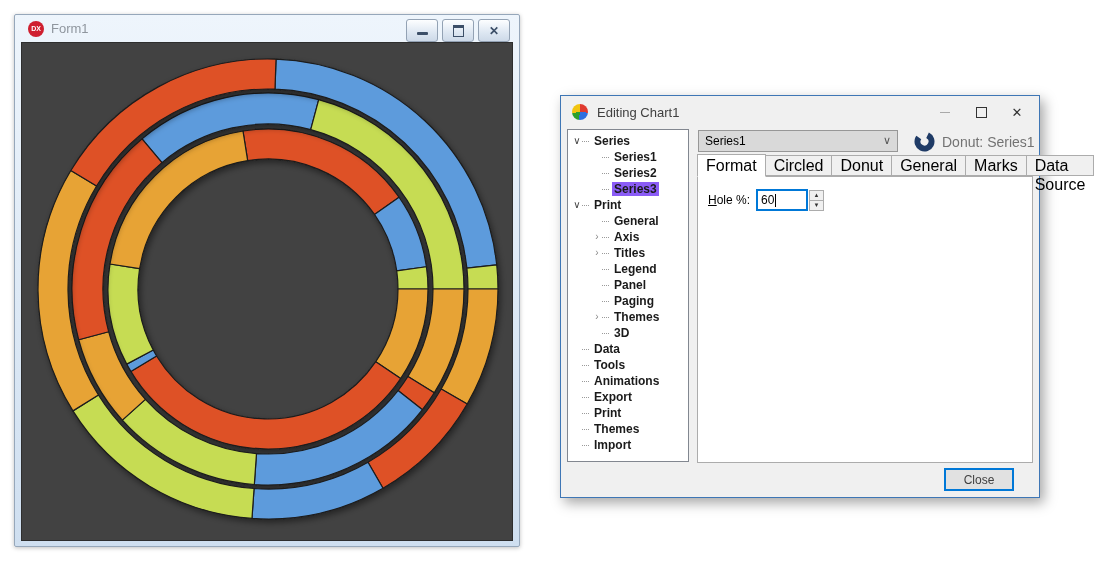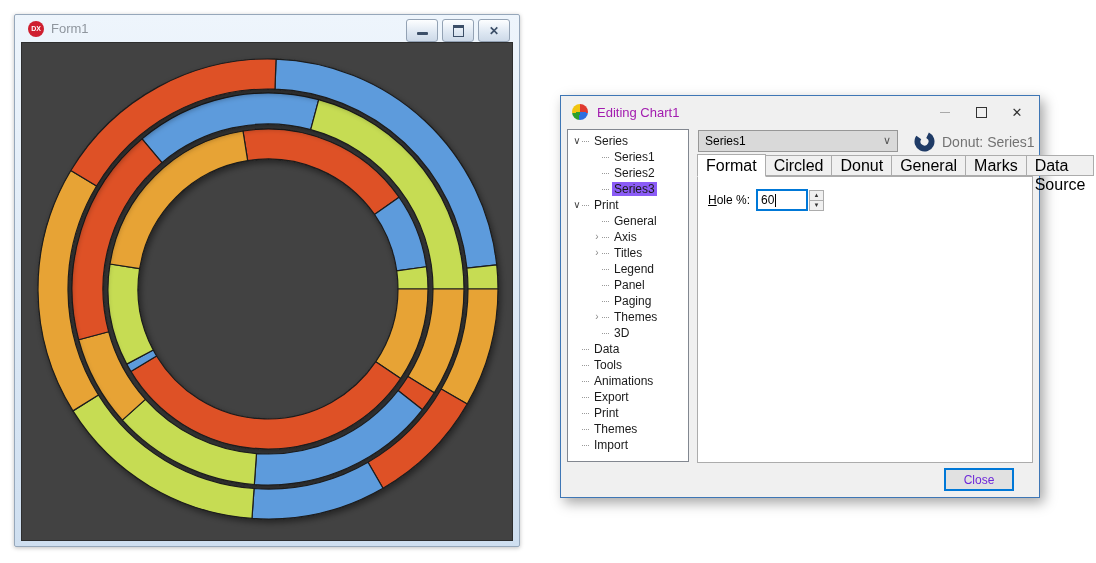--- a/index.html
+++ b/index.html
@@ -24,36 +24,36 @@
   .glyph-close{color:#3c4f68;font-size:12px;font-weight:bold;line-height:1;}
   .chart-area{position:absolute;left:6px;top:27px;width:490px;height:497px;
       background:#424242;border:1px solid #2e2e2e;}
 
   
   .dialog{position:absolute;left:560px;top:95px;width:478px;height:401px;background:#f0f0f0;
       border:1px solid #3e76b5;box-shadow:4px 5px 12px rgba(0,0,0,.35);}
   .dlg-titlebar{position:absolute;left:0;top:0;right:0;height:32px;display:flex;align-items:center;}
   .pie-icon{width:16px;height:16px;border-radius:50%;margin-left:11px;
       background:conic-gradient(#e03a2f 0 95deg,#2e6fe0 95deg 190deg,#2ca02c 190deg 262deg,#f2c410 262deg 360deg);}
-  .dlg-title{margin-left:9px;font-size:13px;color:#a21caf;}
+  .dlg-title{margin-left:9px;font-size:13px;color:#404040;}
   .dlg-btns{position:absolute;right:4px;top:0;display:flex;height:32px;}
   .dlg-btn{width:36px;height:32px;display:flex;align-items:center;justify-content:center;font-size:13px;color:#333;}
   .dlg-btn .dash{width:10px;height:1px;background:#a9a9a9;}
   .dlg-btn .sq{width:9px;height:9px;border:1px solid #333;}
   
   .tree-panel{position:absolute;left:6px;top:33px;width:122px;height:333px;background:#fff;
       border:1px solid #828790;overflow:hidden;padding-top:3px;box-sizing:border-box;}
   .tree-row{position:relative;height:16px;line-height:16px;font-size:12px;color:#1a1a1a;white-space:nowrap;}
   .tree-row .chev{position:absolute;left:3px;top:0;width:12px;text-align:center;font-size:10px;color:#444;}
   .tree-row.child .chev{left:23px;color:#8a8a8a;}
   .tree-row .leader{display:inline-block;width:7px;border-top:1px dotted #9a9a9a;vertical-align:middle;margin-right:3px;}
   .tree-row.root{padding-left:14px;}
   .tree-row.root.haschev{padding-left:14px;}
   .tree-row.child{padding-left:34px;}
-  .tree-row .lbl{padding:0 2px;}
+  .tree-row .lbl{padding:0 2px;font-weight:bold;}
   .tree-row .lbl.selected{background:#8b5cf6;}
   
   .combo{position:absolute;left:137px;top:34px;width:200px;height:22px;background:#d9d9d9;
       border:1px solid #979797;box-sizing:border-box;font-size:12px;color:#000;}
   .combo .val{position:absolute;left:6px;top:3px;}
   .combo .chev{position:absolute;right:6px;top:3px;font-size:11px;color:#555;}
   .donut-type-icon{position:absolute;left:353px;top:35px;width:21px;height:21px;}
   .donut-type-label{position:absolute;left:381px;top:38px;font-size:14px;color:#737373;}
   
   .tabstrip{position:absolute;left:136px;top:59px;right:6px;height:21px;display:flex;align-items:flex-end;}
@@ -70,21 +70,21 @@
   .hole-label::first-letter{text-decoration:underline;}
   .hole-input{width:42px;height:18px;border:2px solid #0078d7;background:#fff;font-size:12px;
       color:#000;padding:0 3px;display:flex;align-items:center;}
   .caret{width:1px;height:13px;background:#000;margin-left:1px;}
   .spinner{width:15px;display:flex;flex-direction:column;margin-left:1px;}
   .spin-btn{height:11px;background:#f0f0f0;border:1px solid #acacac;box-sizing:border-box;
       display:flex;align-items:center;justify-content:center;font-size:6px;color:#333;line-height:1;}
   .spin-btn.down{margin-top:-1px;}
   
   .close-btn{position:absolute;right:25px;bottom:6px;width:70px;height:23px;background:#e1e1e1;
-      border:2px solid #0078d7;font-size:12px;color:#6d28d9;display:flex;align-items:center;justify-content:center;box-sizing:border-box;}
+      border:2px solid #0078d7;font-size:12px;color:#404040;display:flex;align-items:center;justify-content:center;box-sizing:border-box;}
 </style>
 </head>
 <body>
 
 <div id="stage">
 
   <div class="form-window">
     <div class="form-titlebar">
       <div class="dx-icon">DX</div>
       <div class="form-title">Form1</div>

